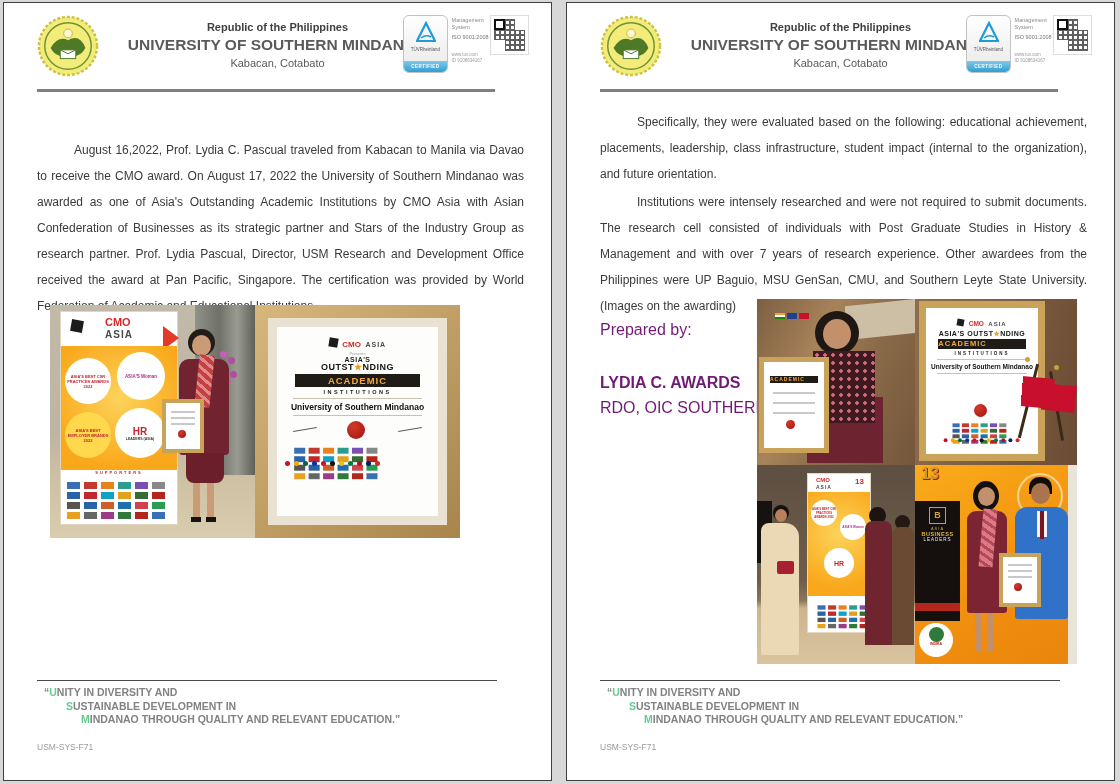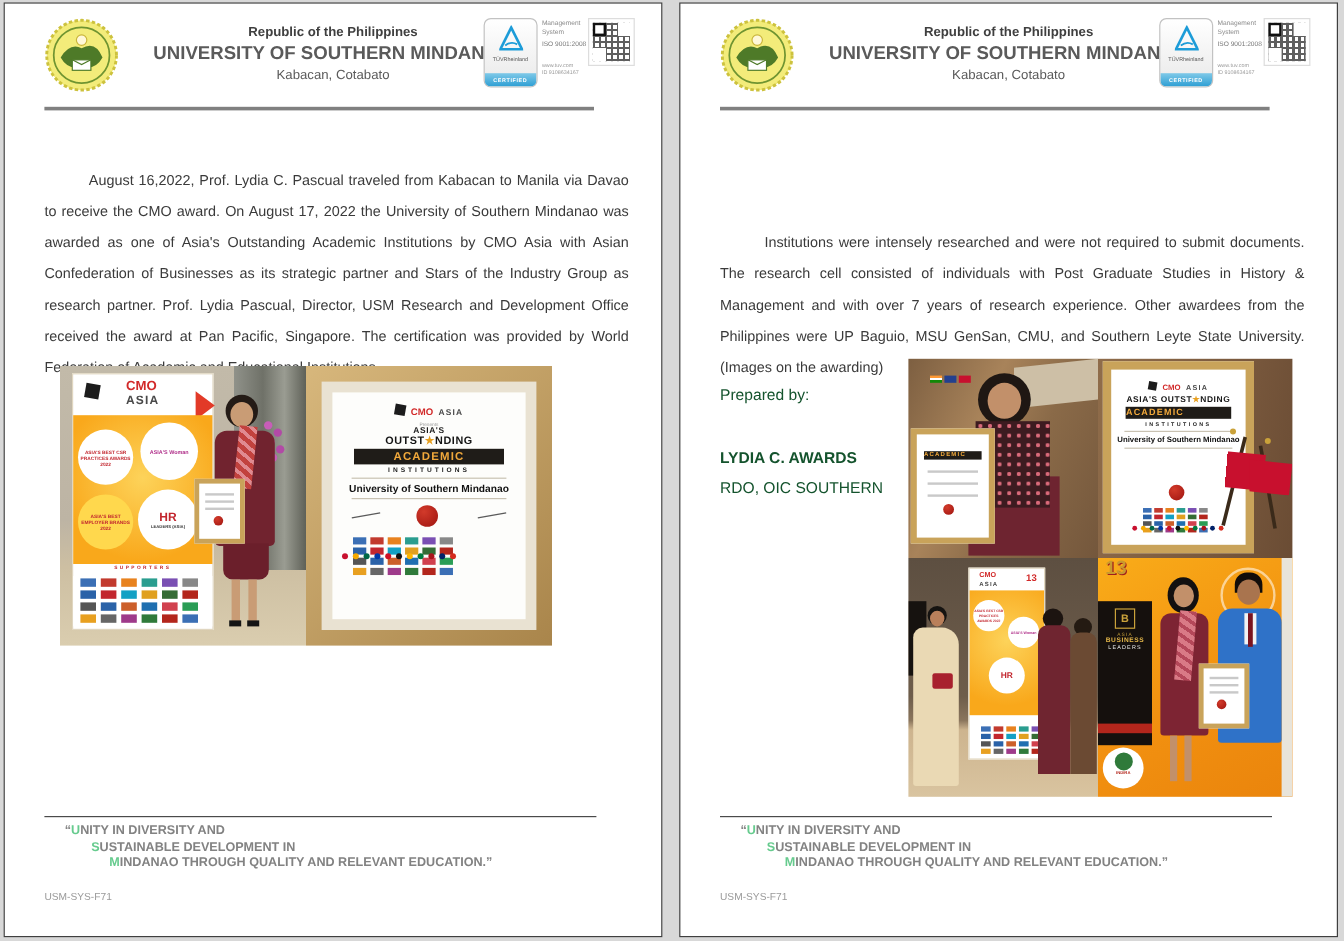--- a/index.html
+++ b/index.html
@@ -38,26 +38,26 @@
      opacity:.75;}
   .qr::after{content:"";position:absolute;left:3px;top:3px;width:7px;height:7px;
      border:2px solid #111;background:#fff;box-shadow:21px 0 0 0 #fff,0 21px 0 0 #fff;}
 
   
   .title{position:absolute;left:0;top:92px;width:100%;text-align:center;
          font-size:16.5px;font-weight:bold;color:#111;}
   .title sup{font-size:9.5px;vertical-align:super;}
   .para{position:absolute;left:33px;width:487px;font-size:12px;color:#3a3a3a;
         text-align:justify;line-height:26px;text-indent:37px;}
-  .prep{position:absolute;left:33px;font-size:13px;color:#14532d;}
+  .prep{position:absolute;left:33px;font-size:16px;color:#701a75;}
   .prep-name{font-weight:bold;}
 
   
   .foot-line{position:absolute;left:33px;top:677px;width:460px;border-top:1px solid #4a4a4a;}
-  .motto{position:absolute;left:50px;top:683px;font-size:10.5px;font-weight:bold;
+  .motto{position:absolute;left:40px;top:683px;font-size:10.5px;font-weight:bold;
          color:#828282;line-height:13.5px;}
   .motto .g{color:#66cb8e;}
   .motto .ind1{margin-left:22px;} .motto .ind2{margin-left:37px;}
   .form-code{position:absolute;left:33px;top:739px;font-size:8.5px;color:#9a9a9a;}
 
   
   .ph{position:relative;overflow:hidden;filter:blur(0.35px);padding-left:16px;}
   .circle{border-radius:50%;}
   .cert{background:#fff;border-style:solid;border-color:#c9a35a;}
   .cert .bar{position:absolute;left:15%;width:70%;height:2px;background:#c9c9c9;}
@@ -324,20 +324,21 @@
       <div class="tuv-iso">ISO 9001:2008</div>
       <div class="tuv-url">
         <span>www.tuv.com</span><br>
         <span>ID 9108634167</span>
       </div>
     </div>
     <div class="qr"></div>
   </div>
   <div class="hdr-rule"></div>
 
+  <div class="para" style="top:106px">Specifically, they were evaluated based on the following: educational achievement, placements, leadership, class infrastructure, student impact (internal to the organization), and future orientation.</div>
   <div class="para" style="top:186px">Institutions were intensely researched and were not required to submit documents. The research cell consisted of individuals with Post Graduate Studies in History &amp; Management and with over 7 years of research experience. Other awardees from the Philippines were UP Baguio, MSU GenSan, CMU, and Southern Leyte State University. (Images on the awarding)</div>
 
   <div class="prep" style="top:318px">Prepared by:</div>
   <div class="prep prep-name" style="top:371px">LYDIA C. AWARDS</div>
   <div class="prep" style="top:396px">RDO, OIC SOUTHERN</div>
 
   <div class="abs" style="left:190px;top:296px;width:320px;height:365px;display:grid;grid-template-columns:158px 162px;grid-template-rows:166px 199px">
 
     <div class="ph phC">
       <div class="abs phC-ceily"></div>

